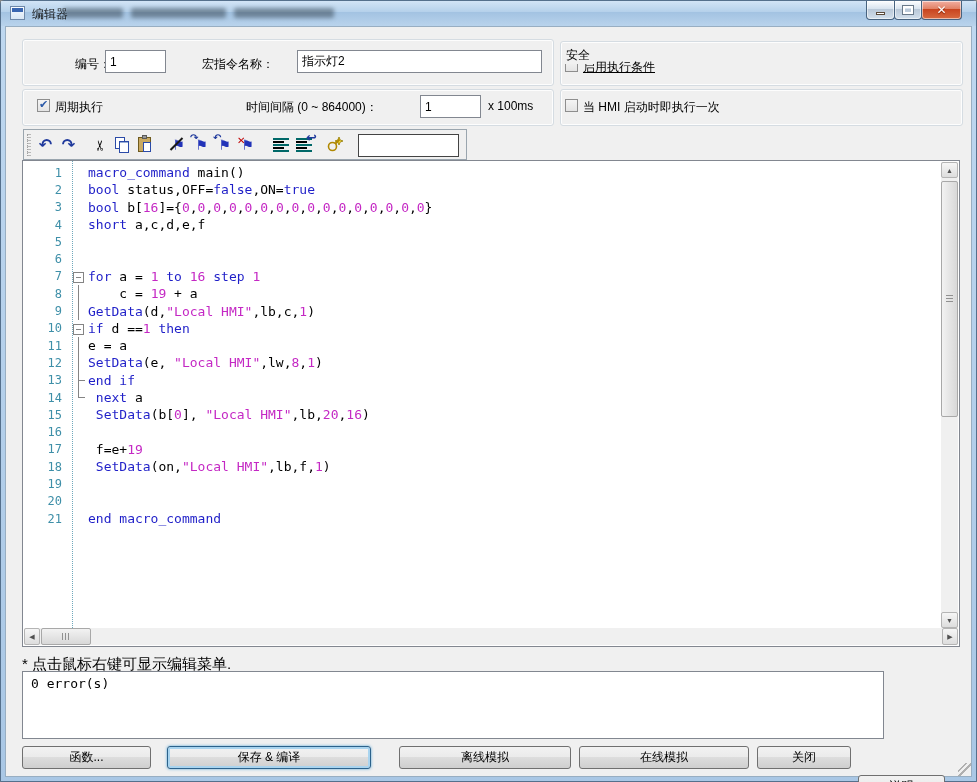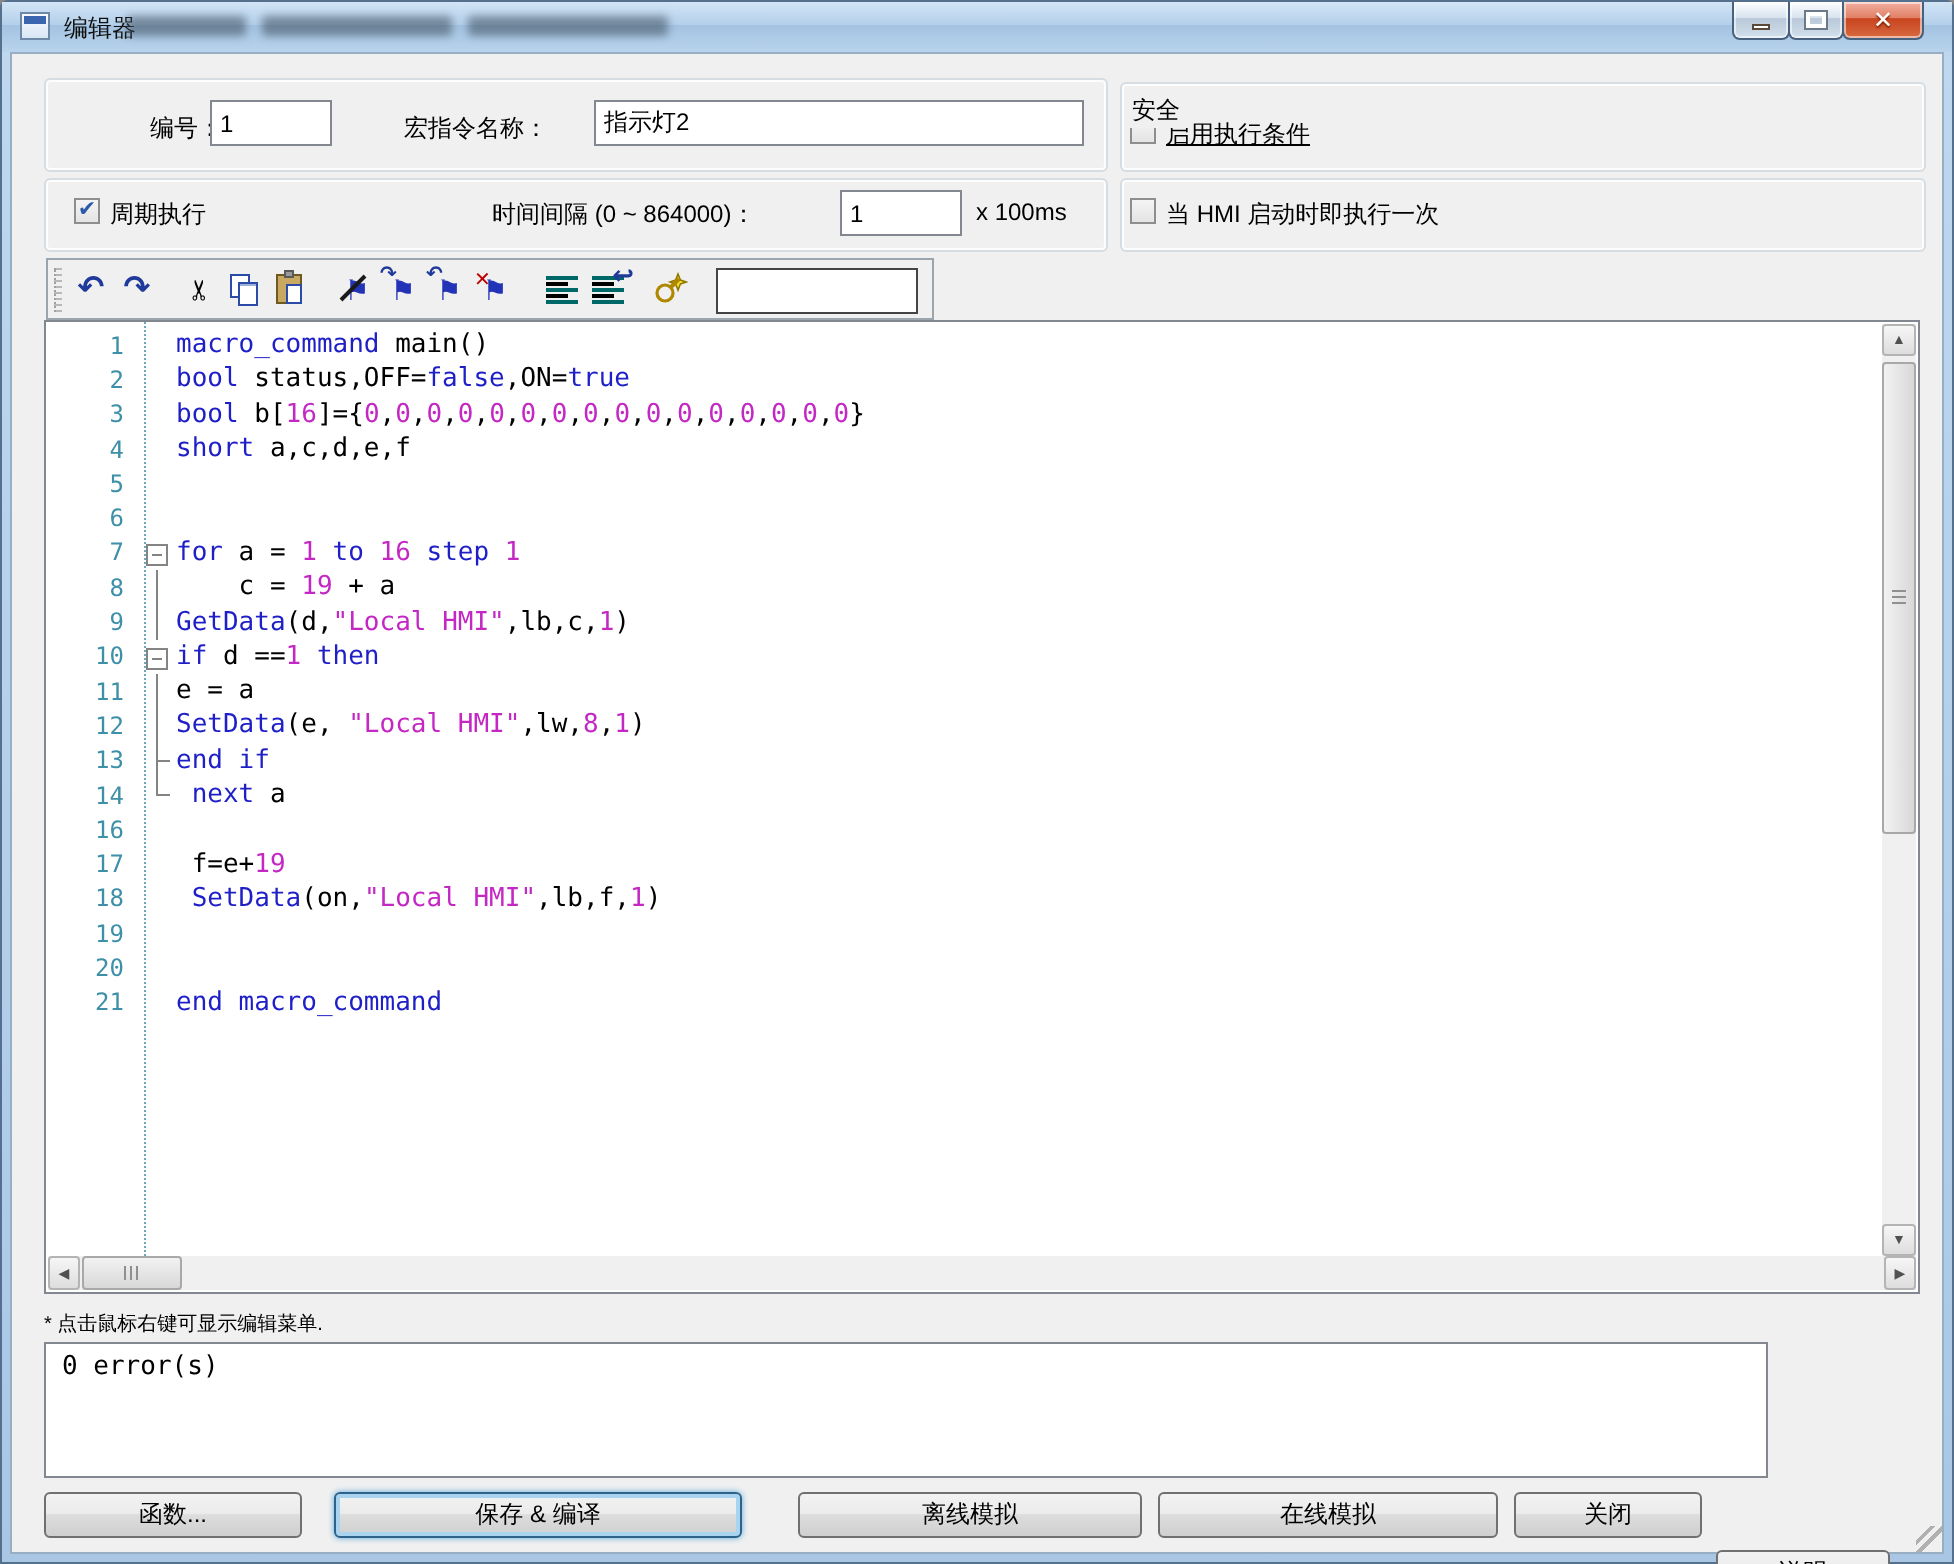--- a/index.html
+++ b/index.html
@@ -67,21 +67,21 @@
   
   .vscroll{position:absolute;right:1px;top:1px;width:17px;bottom:18px;background:#F0F0F0;}
   .hscroll{position:absolute;left:1px;right:1px;bottom:1px;height:17px;background:#F0F0F0;}
   .sbtn{position:absolute;width:17px;height:16px;background:linear-gradient(#F6F6F6,#DDDDDD);border:1px solid #B4B4B4;border-radius:2px;display:flex;align-items:center;justify-content:center;font-size:7px;color:#505050;}
   .hscroll .sbtn{width:16px;height:17px;}
   .vthumb{position:absolute;left:0;width:17px;background:linear-gradient(90deg,#F2F2F2,#D8D8D8);border:1px solid #A8A8A8;border-radius:2px;}
   .vthumb::after{content:"";position:absolute;left:4px;right:4px;top:50%;height:7px;margin-top:-4px;background:repeating-linear-gradient(#909090 0 1px,transparent 1px 3px);}
   .hthumb{position:absolute;top:0;height:17px;background:linear-gradient(#F2F2F2,#D8D8D8);border:1px solid #A8A8A8;border-radius:2px;}
   .hthumb::after{content:"";position:absolute;top:4px;bottom:4px;left:50%;width:7px;margin-left:-4px;background:repeating-linear-gradient(90deg,#909090 0 1px,transparent 1px 3px);}
   
-  .hint{position:absolute;font-size:10px;}
+  .hint{position:absolute;font-size:15px;}
   .outbox{position:absolute;background:#fff;border:1px solid #828790;padding:4px 8px;font-family:"DejaVu Sans Mono","Liberation Mono",monospace;font-size:13px;}
   .win-btn{position:absolute;height:23px;border:1px solid #707070;border-radius:3px;background:linear-gradient(#F2F2F2,#EBEBEB 48%,#DDDDDD 49%,#CFCFCF);font-family:"Liberation Sans","DejaVu Sans",sans-serif;font-size:12px;color:#000;padding:0;}
   .win-btn.default{border:1px solid #2C628B;box-shadow:0 0 0 2px #A9D4EF inset, 0 0 3px #5AA8D8;}
   .resize-grip{position:absolute;width:13px;height:13px;background:
      linear-gradient(135deg,transparent 0 5px,#A0A0A0 5px 7px,transparent 7px 9px,#A0A0A0 9px 11px,transparent 11px) ;opacity:.8;}
 </style>
 </head>
 <body>
 
 <div class="stage">
@@ -254,20 +254,25 @@
               <span class="ln">13</span>
               <span class="fold f-tee"></span>
               <span class="ctext"><span class="seg-kw">end if</span></span>
             </div>
             <div class="crow">
               <span class="ln">14</span>
               <span class="fold f-corner"></span>
               <span class="ctext"><span class="seg-pl"> </span><span class="seg-kw">next</span><span class="seg-pl"> a</span></span>
             </div>
             <div class="crow">
+              <span class="ln">15</span>
+              <span class="fold"></span>
+              <span class="ctext"><span class="seg-pl"> </span><span class="seg-kw">SetData</span><span class="seg-pl">(b[</span><span class="seg-num">0</span><span class="seg-pl">], </span><span class="seg-str">"Local HMI"</span><span class="seg-pl">,lb,</span><span class="seg-num">20</span><span class="seg-pl">,</span><span class="seg-num">16</span><span class="seg-pl">)</span></span>
+            </div>
+            <div class="crow">
               <span class="ln">16</span>
               <span class="fold"></span>
               <span class="ctext"></span>
             </div>
             <div class="crow">
               <span class="ln">17</span>
               <span class="fold"></span>
               <span class="ctext"><span class="seg-pl"> f=e+</span><span class="seg-num">19</span></span>
             </div>
             <div class="crow">

